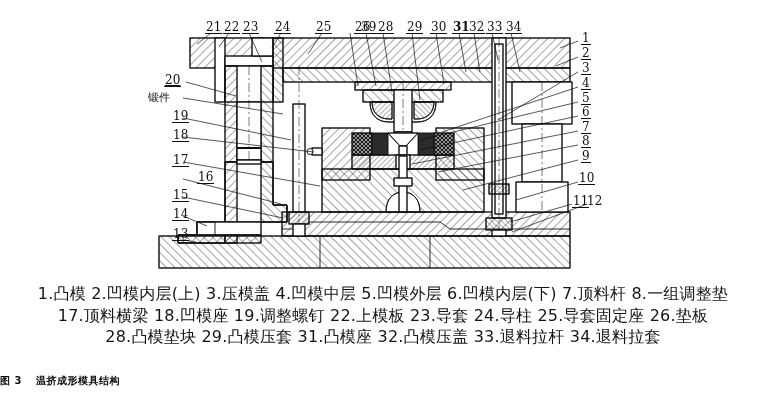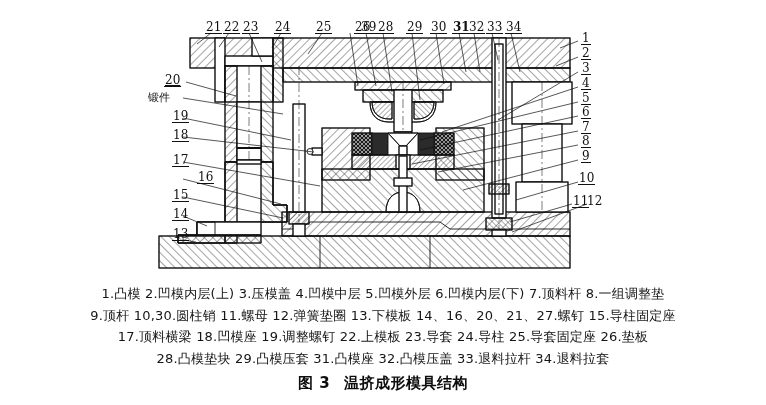--- a/index.html
+++ b/index.html
@@ -57,34 +57,33 @@
   #legend {
     position: absolute;
     left: 0;
     top: 283px;
     width: 766px;
     height: 88px;
     text-align: center;
   }
   .legend-line {
     font-family: "DejaVu Sans", "Liberation Sans", sans-serif;
-    font-size: 13px;
+    font-size: 16px;
     line-height: 21.5px;
     letter-spacing: 0.2px;
     color: #151515;
     white-space: nowrap;
   }
   #caption {
     position: absolute;
     left: 0;
     top: 374px;
     width: 766px;
-    text-align: center;
     font-family: "DejaVu Sans", "Liberation Sans", sans-serif;
-    font-size: 15px;
+    font-size: 10px;
     font-weight: bold;
     letter-spacing: 0.5px;
     color: #0d0d0d;
   }
   #caption .cap-gap { display: inline-block; width: 14px; }
 </style>
 </head>
 <body>
 
 <div id="page">
@@ -359,21 +358,20 @@
     <div class="callout-label" style="left:581px;top:136px;">8</div>
     <div class="callout-label" style="left:581px;top:151px;">9</div>
     <div class="callout-label" style="left:578px;top:173px;text-align:right;">10</div>
     <div class="callout-label" style="left:572px;top:196px;">11</div>
     <div class="callout-label no-rule" style="left:586px;top:196px;">12</div>
 
   </div>
 
   <div id="legend">
     <div class="legend-line">1.凸模   2.凹模内层(上)   3.压模盖   4.凹模中层   5.凹模外层   6.凹模内层(下)   7.顶料杆   8.一组调整垫</div>
-    <div class="legend-line">9.顶杆   10,30.圆柱销   11.螺母   12.弹簧垫圈   13.下模板   14、16、20、21、27.螺钉   15.导柱固定座</div>
     <div class="legend-line">17.顶料横梁   18.凹模座   19.调整螺钉   22.上模板   23.导套   24.导柱   25.导套固定座   26.垫板</div>
     <div class="legend-line">28.凸模垫块   29.凸模压套   31.凸模座   32.凸模压盖   33.退料拉杆   34.退料拉套</div>
   </div>
 
   <div id="caption">
     <span>图 3</span><span class="cap-gap"></span><span>温挤成形模具结构</span>
   </div>
 
 </div>
 

